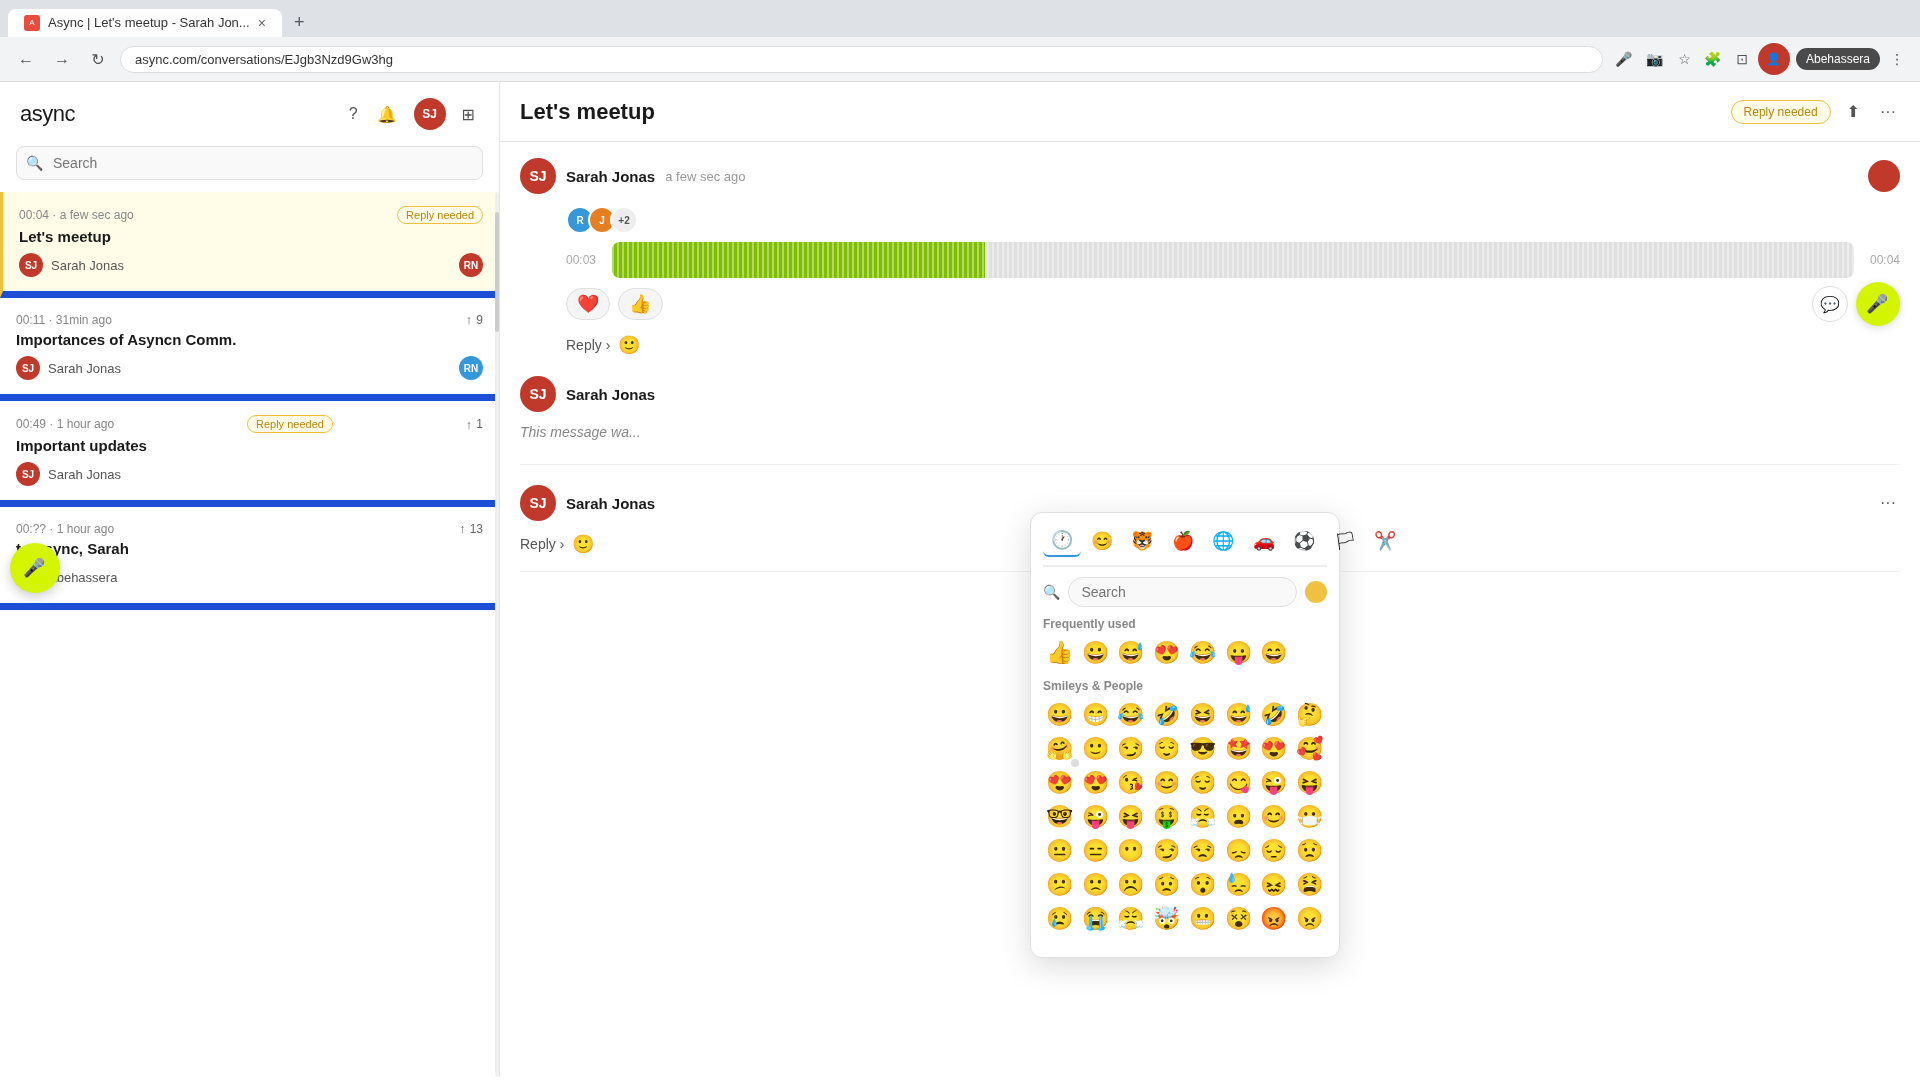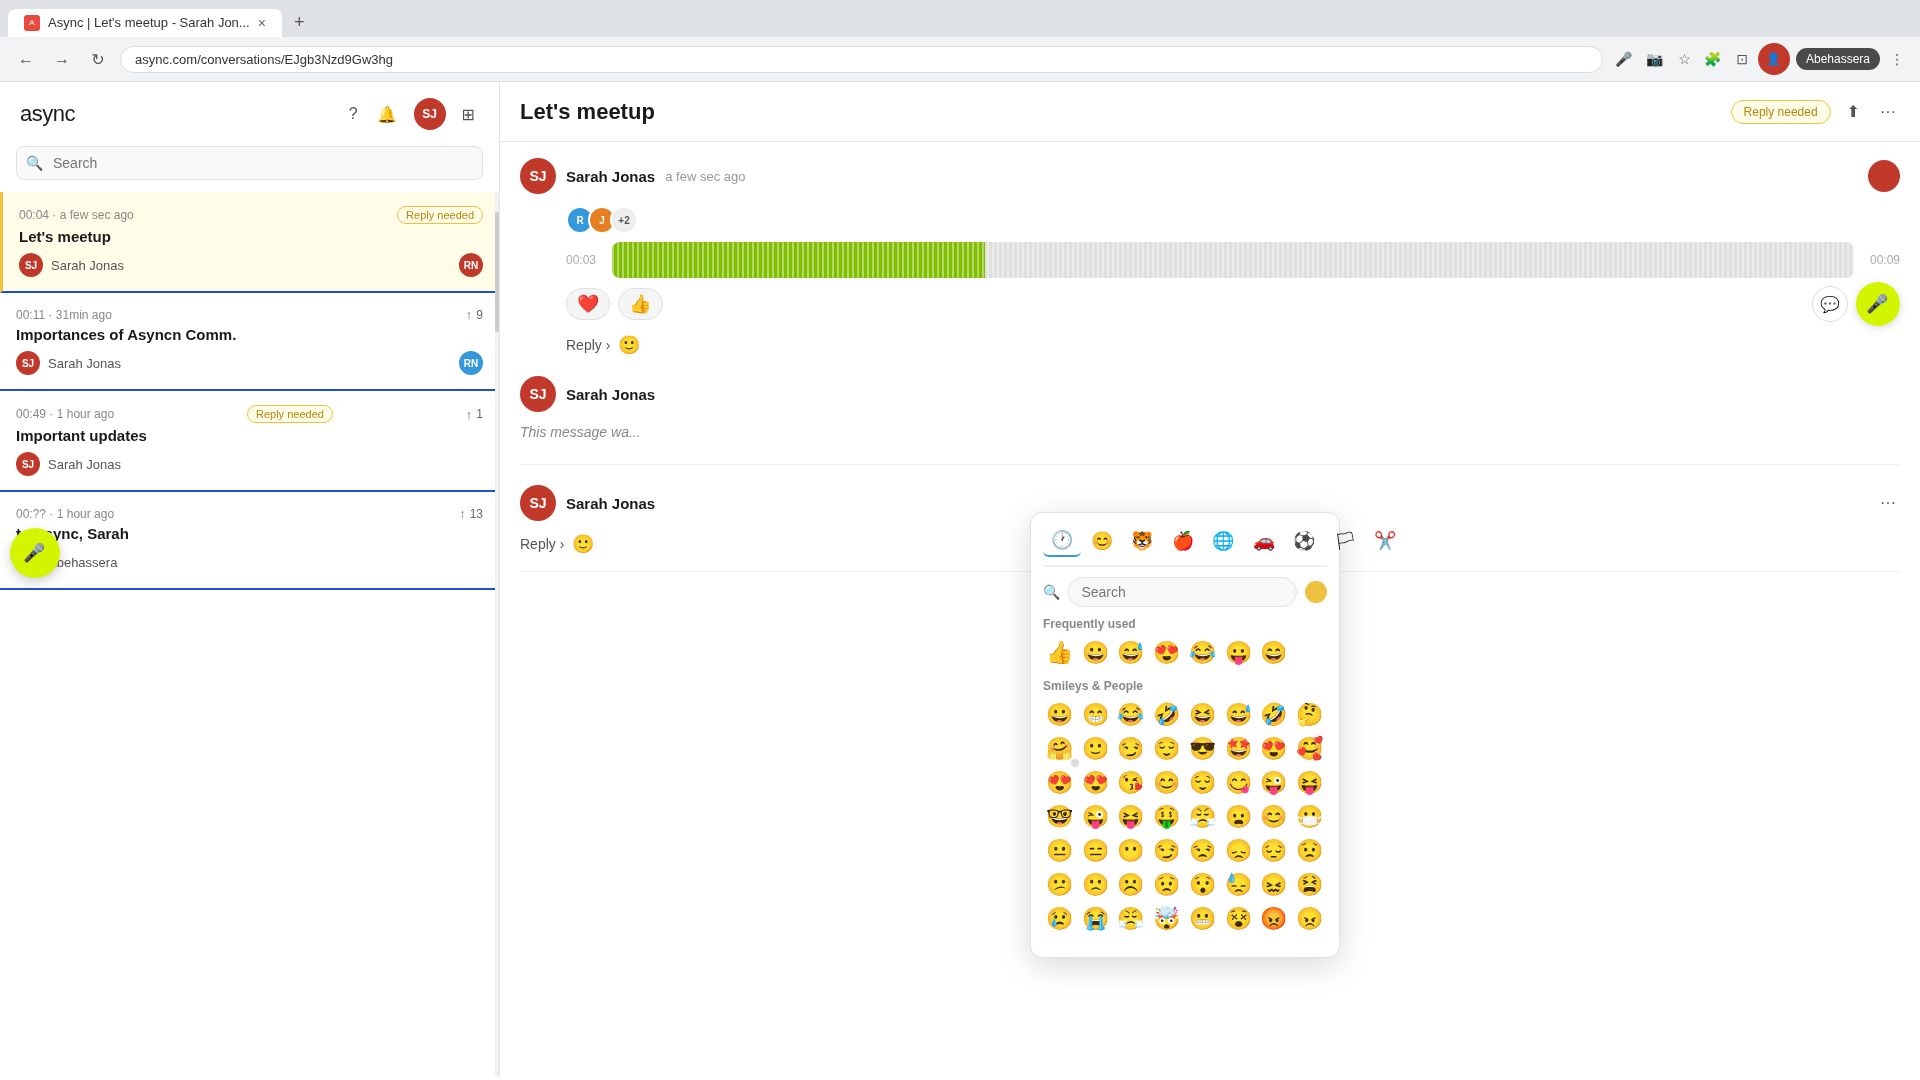--- a/index.html
+++ b/index.html
@@ -26,21 +26,21 @@
     .sidebar { width: 500px; background: #fff; border-right: 1px solid #e5e5e5; display: flex; flex-direction: column; }
     .sidebar-header { padding: 16px 20px; display: flex; align-items: center; justify-content: space-between; }
     .logo { font-size: 22px; font-weight: 400; color: #1a1a1a; letter-spacing: -0.5px; }
     .sidebar-icons { display: flex; gap: 12px; align-items: center; }
     .sidebar-icon-btn { background: none; border: none; font-size: 16px; color: #555; cursor: pointer; padding: 4px; }
     .avatar-small { width: 32px; height: 32px; border-radius: 50%; background: #c0392b; display: flex; align-items: center; justify-content: center; color: white; font-size: 12px; font-weight: 600; }
     .sidebar-search { margin: 0 16px 12px; position: relative; }
     .sidebar-search input { width: 100%; padding: 8px 12px 8px 36px; border: 1px solid #e0e0e0; border-radius: 8px; font-size: 14px; color: #888; background: #f9f9f9; }
     .sidebar-search .search-icon { position: absolute; left: 10px; top: 50%; transform: translateY(-50%); color: #999; font-size: 14px; }
     .conversation-list { flex: 1; overflow-y: auto; }
-    .conversation-item { padding: 14px 16px; border-bottom: 2px solid #1d4ed8; cursor: pointer; }
+    .conversation-item { padding: 14px 16px; border-bottom: 7px solid #1d4ed8; cursor: pointer; }
     .conversation-item.active { background: #fffde7; border-left: 3px solid #f0c040; }
     .conv-meta { display: flex; justify-content: space-between; align-items: center; margin-bottom: 4px; }
     .conv-time { font-size: 12px; color: #888; }
     .reply-needed-badge { background: #fffde7; border: 1px solid #f0c040; color: #b8860b; font-size: 11px; padding: 2px 8px; border-radius: 10px; font-weight: 500; }
     .vote-badge { display: flex; align-items: center; gap: 4px; color: #666; font-size: 12px; }
     .vote-badge span { font-size: 13px; }
     .conv-title { font-size: 15px; font-weight: 600; color: #1a1a1a; margin-bottom: 8px; }
     .conv-author { display: flex; align-items: center; gap: 8px; }
     .author-avatar { width: 24px; height: 24px; border-radius: 50%; background: #c0392b; display: flex; align-items: center; justify-content: center; color: white; font-size: 10px; font-weight: 600; }
     .author-name { font-size: 13px; color: #555; }
@@ -234,21 +234,21 @@
           <div class="avatar-stack-item" style="background:#e67e22;">J</div>
           <div class="avatar-stack-count">+2</div>
         </div>
 
         <div style="margin-left:46px; position:relative; margin-bottom:4px;">
           <div style="display:flex; align-items:center; gap:16px;">
             <span style="font-size:12px; color:#aaa;">00:03</span>
             <div style="flex:1; height:36px; background: linear-gradient(to right, #7fbf00 30%, #e0e0e0 30%); border-radius:8px; overflow:hidden; position:relative;">
               <div style="width:100%; height:100%; background: repeating-linear-gradient(90deg, rgba(255,255,255,0.4) 0, rgba(255,255,255,0.4) 2px, transparent 2px, transparent 5px);"></div>
             </div>
-            <span style="font-size:12px; color:#aaa;">00:09</span>
+            <span style="font-size:12px; color:#aaa;">00:04</span>
           </div>
         </div>
 
         <div class="reaction-row" style="margin-left:46px; margin-bottom:8px;">
           <button class="reaction-btn">❤️</button>
           <button class="reaction-btn">👍</button>
           <div style="margin-left:auto; display:flex; align-items:center; gap:8px;">
             <button class="comment-icon-btn">💬</button>
             <button class="record-btn">🎤</button>
           </div>

